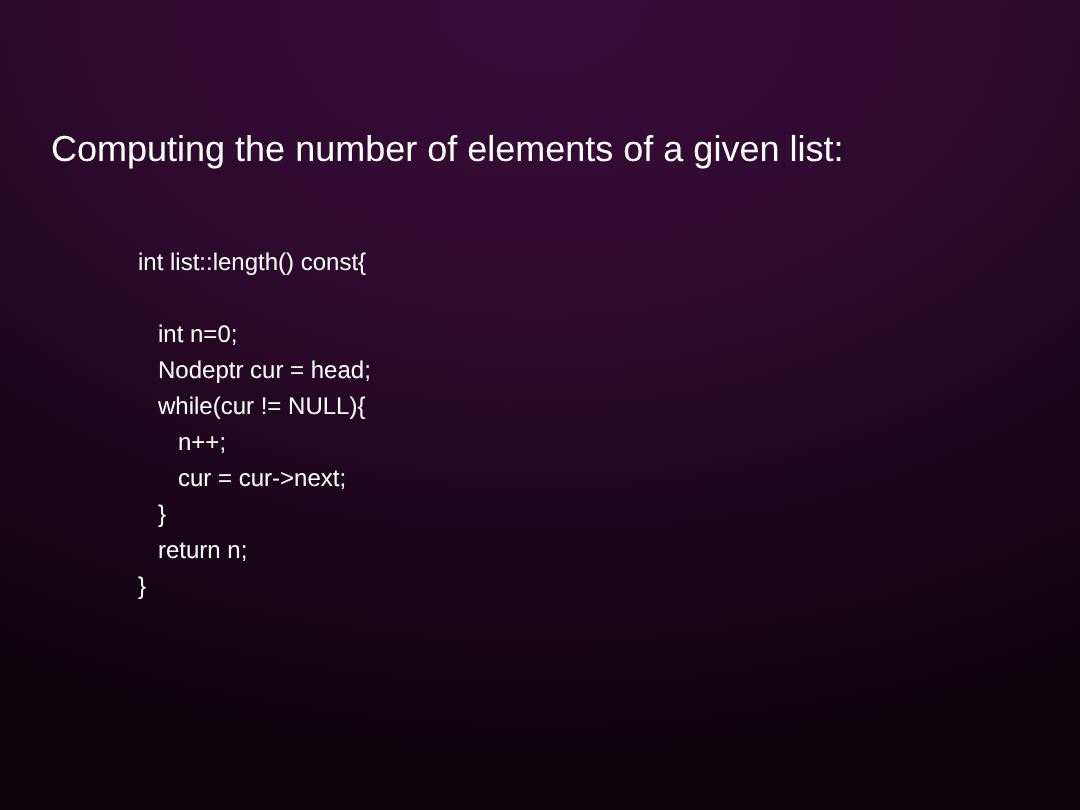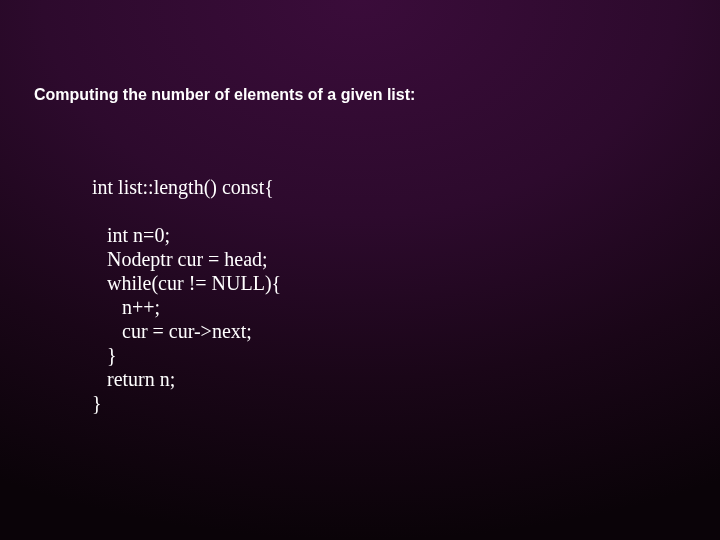--- a/index.html
+++ b/index.html
@@ -1,18 +1,18 @@
 <!DOCTYPE html>
 <html><head>
 <meta charset="utf-8">
 <style>
 html,body{margin:0;padding:0;width:720px;height:540px;overflow:hidden}
 .slide{width:720px;height:540px;background:radial-gradient(ellipse 110% 100% at 50% 0%,#3a0c3a 0%,#2d0a2d 40%,#1a0618 70%,#0a0308 100%);position:relative;font-family:Arial,Helvetica,sans-serif;color:#fff}
-.title{position:absolute;left:34px;top:86px;font-size:16px;font-weight:700;color:#fff}
-.code-block{position:absolute;left:92px;top:175px;font-family:Liberation Serif, serif;font-size:20px;line-height:24px;color:#fff;white-space:pre}
+.title{position:absolute;left:34px;top:86px;font-size:24px;font-weight:400;color:#fff}
+.code-block{position:absolute;left:92px;top:164px;font-family:Liberation Sans, sans-serif;font-size:16px;line-height:24px;color:#fff;white-space:pre}
 </style>
 </head>
 <body>
 
 <div class="slide">
   <div class="title">Computing the number of elements of a given list:</div>
   <div class="code-block"><span>int list::length() const{</span>
 <span></span>
 <span>   int n=0;</span>
 <span>   Nodeptr cur = head;</span>

